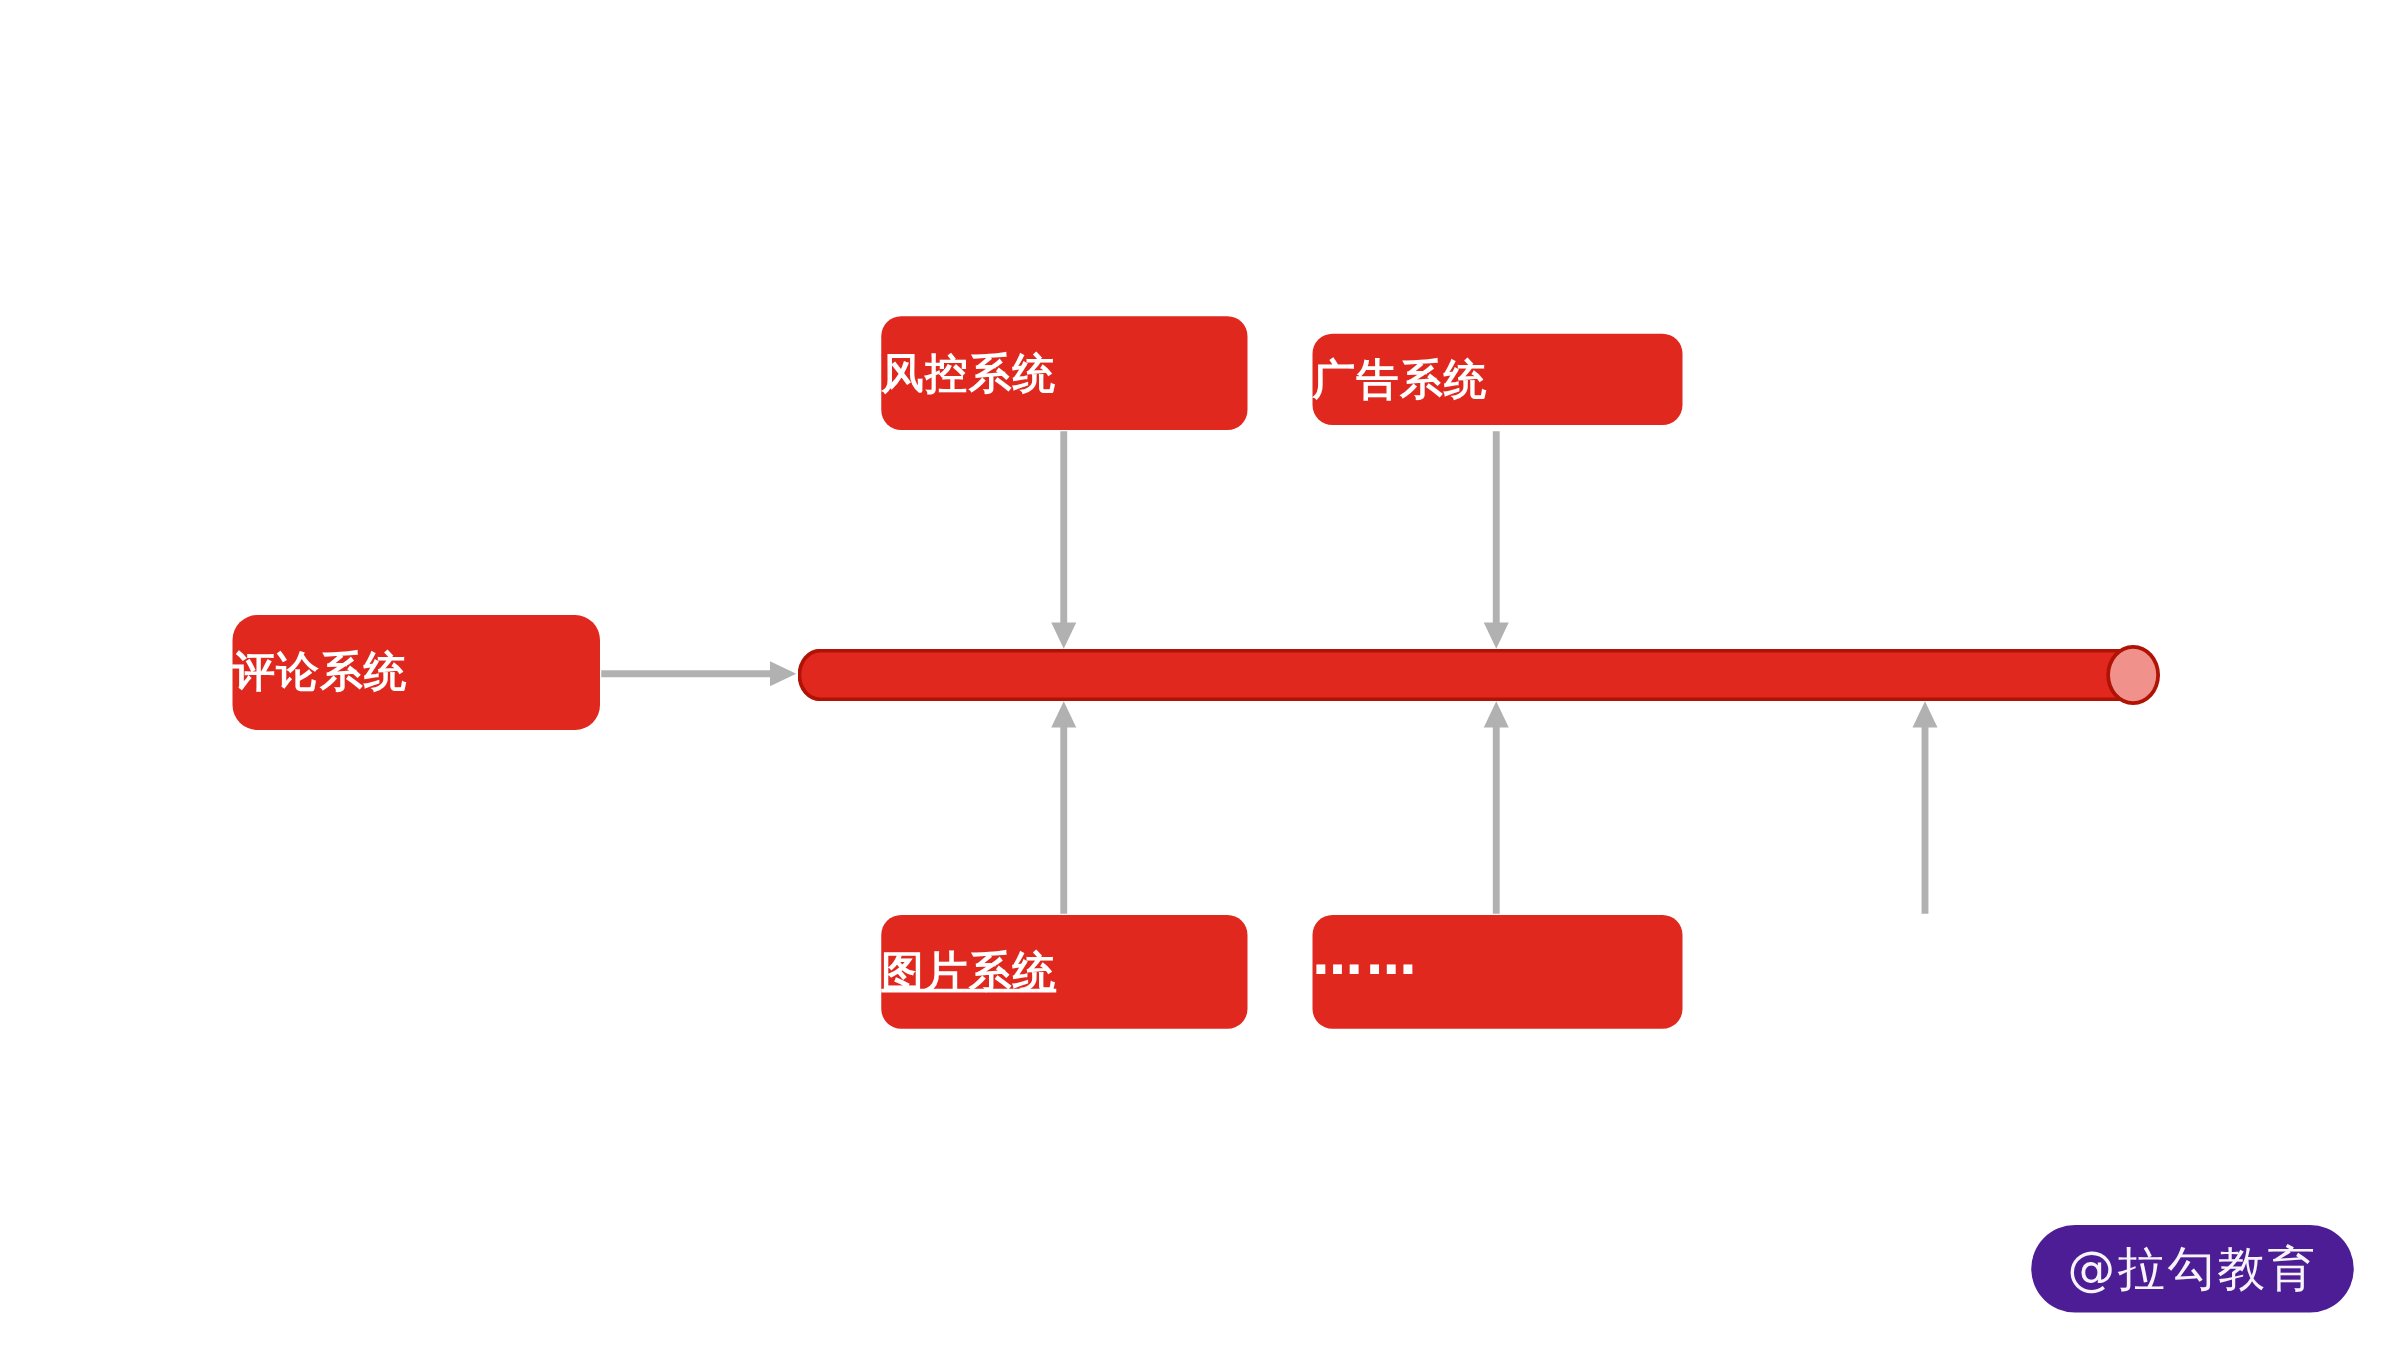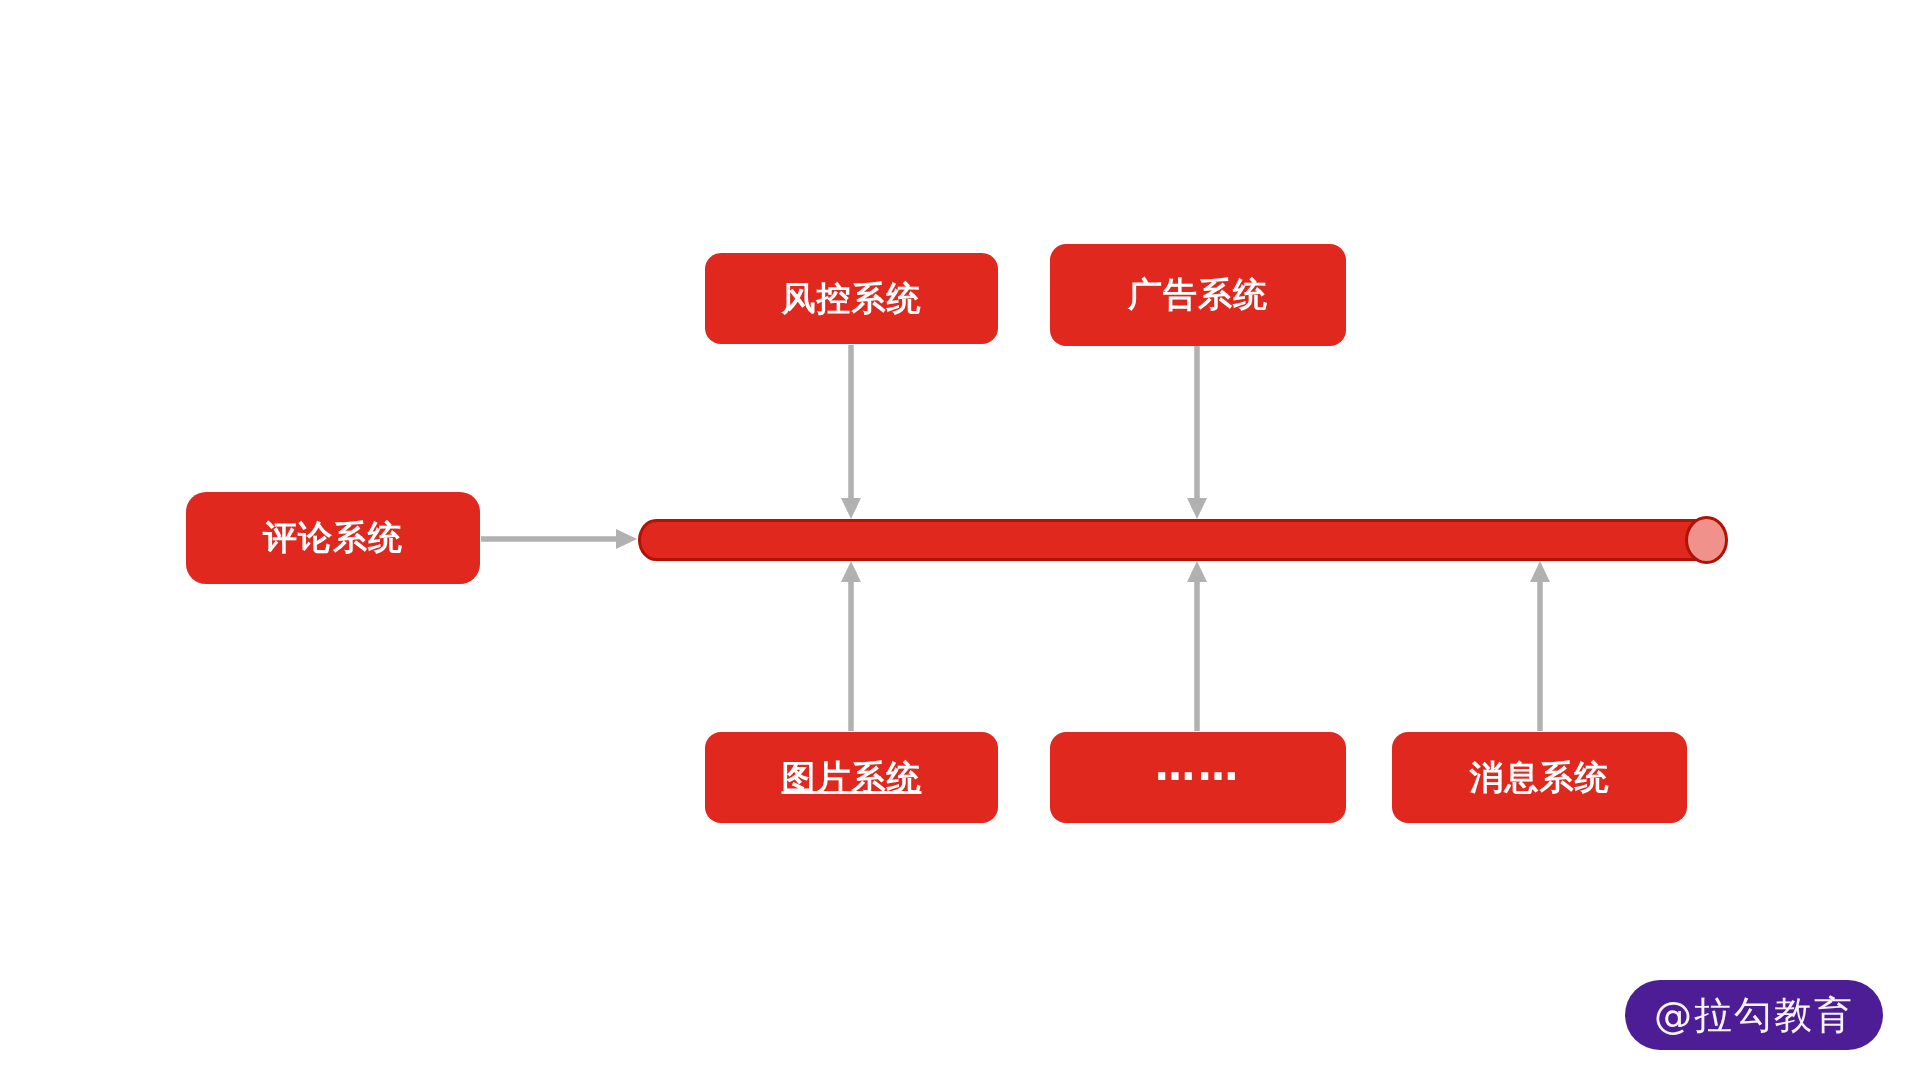--- a/index.html
+++ b/index.html
@@ -17,26 +17,25 @@
   }
   .node {
     position: absolute;
     background: #e0281e;
     border-radius: 16px;
     color: #ffffff;
     font-size: 34px;
     font-weight: bold;
     display: flex;
     align-items: center;
-    justify-content: center;
     letter-spacing: 1px;
     white-space: nowrap;
   }
   .node-risk    { left: 705px;  top: 253px; width: 293px; height: 91px; }
-  .node-ad      { left: 1050px; top: 244px; width: 296px; height: 102px; }
+  .node-ad      { left: 1050px; top: 267px; width: 296px; height: 73px; }
   .node-comment { left: 186px;  top: 492px; width: 294px; height: 92px; border-radius: 20px; }
   .node-image   { left: 705px;  top: 732px; width: 293px; height: 91px; text-decoration: underline; }
   .node-more    { left: 1050px; top: 732px; width: 296px; height: 91px; }
   .node-message { left: 1392px; top: 732px; width: 295px; height: 91px; }
   .node-more .label {
     font-size: 40px;
     transform: translateY(-12px);
     letter-spacing: 3px;
   }
   .pipe-body {
@@ -128,21 +127,18 @@
   </div>
   <div class="node node-comment">
     <span class="label">评论系统</span>
   </div>
   <div class="node node-image">
     <span class="label">图片系统</span>
   </div>
   <div class="node node-more">
     <span class="label">……</span>
   </div>
-  <div class="node node-message">
-    <span class="label">消息系统</span>
-  </div>
 
   <div class="watermark">
     <span>@拉勾教育</span>
   </div>
 
 </div>
 
 </body></html>

